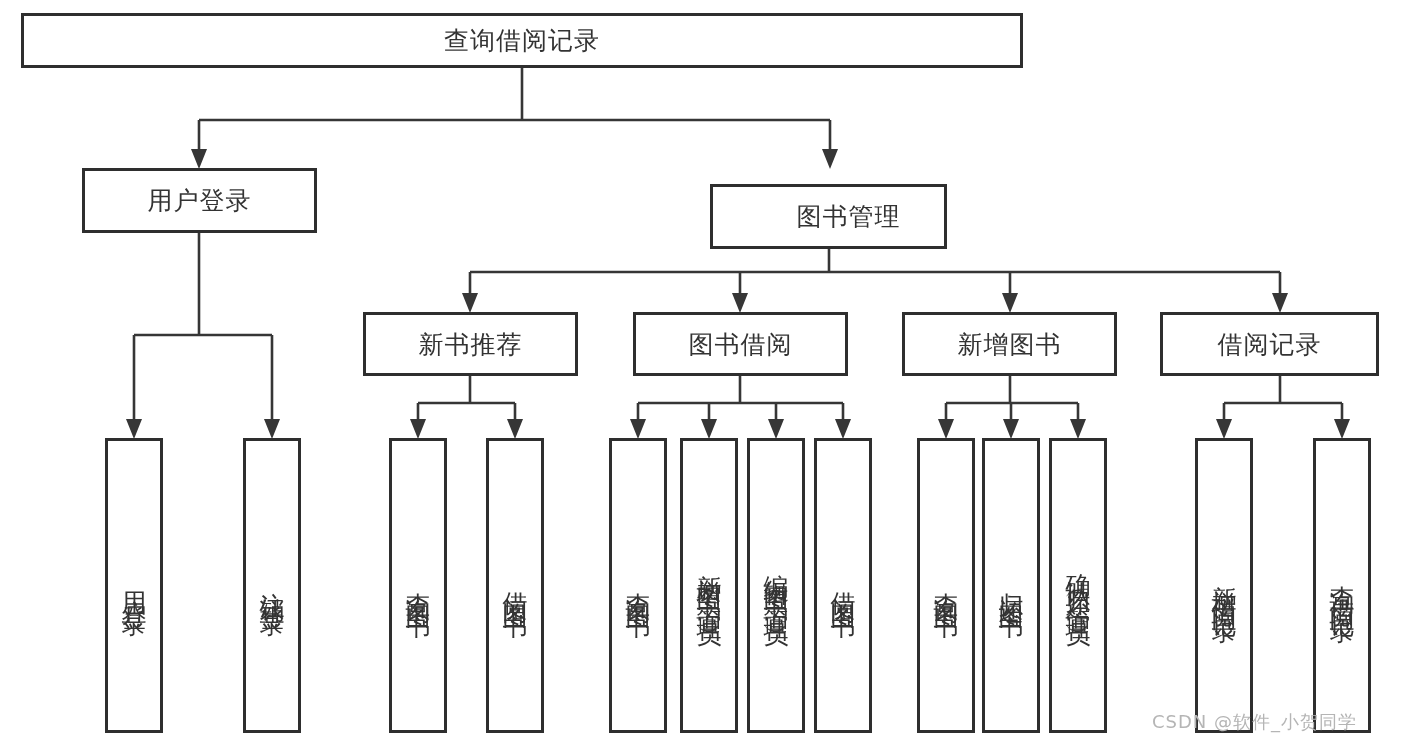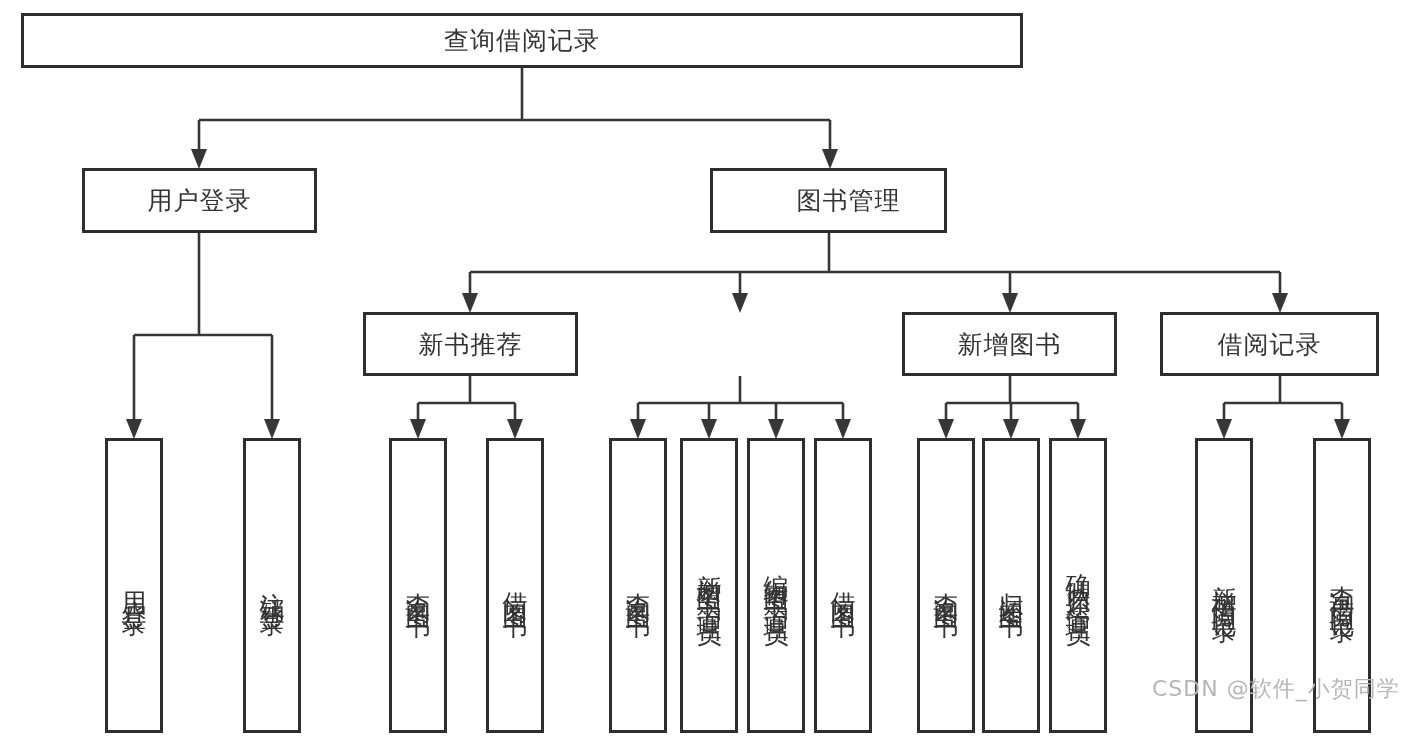--- a/index.html
+++ b/index.html
@@ -24,21 +24,21 @@
     border: 3px solid #2e2e2e;
     color: #333333;
     display: flex;
     align-items: center;
     justify-content: center;
     text-align: center;
   }
   .h-node { font-size: 25px; letter-spacing: 1px; }
   .root   { left: 21px;  top: 13px;  width: 1002px; height: 55px; }
   .l2a    { left: 82px;  top: 168px; width: 235px;  height: 65px; }
-  .l2b    { left: 710px; top: 168px; width: 237px;  height: 65px; padding-left: 40px; }
+  .l2b    { left: 710px; top: 184px; width: 237px;  height: 65px; padding-left: 40px; }
   .l3     { top: 312px; height: 64px; }
   .l3a { left: 363px;  width: 215px; }
   .l3b { left: 633px;  width: 215px; }
   .l3c { left: 902px;  width: 215px; }
   .l3d { left: 1160px; width: 219px; }
   .leaf {
     top: 438px;
     width: 58px;
     height: 295px;
   }
@@ -59,22 +59,22 @@
   .lf7  { left: 747px; }
   .lf8  { left: 814px; }
   .lf9  { left: 917px; }
   .lf10 { left: 982px; }
   .lf11 { left: 1049px; }
   .lf12 { left: 1195px; }
   .lf13 { left: 1313px; }
   #watermark {
     position: absolute;
     left: 1152px;
-    top: 674px;
-    font-size: 22px;
+    top: 710px;
+    font-size: 18px;
     color: #b5b5b5;
     letter-spacing: 1px;
     white-space: nowrap;
     z-index: 10;
   }
 </style>
 </head>
 <body>
 
 <div id="canvas">
@@ -156,20 +156,23 @@
   <div class="node l2a h-node">
     <span>用户登录</span>
   </div>
   <div class="node l2b h-node">
     <span>图书管理</span>
   </div>
 
   <div class="node l3 l3a h-node">
     <span>新书推荐</span>
   </div>
+  <div class="node l3 l3b h-node">
+    <span>图书借阅</span>
+  </div>
   <div class="node l3 l3c h-node">
     <span>新增图书</span>
   </div>
   <div class="node l3 l3d h-node">
     <span>借阅记录</span>
   </div>
 
   <div class="node leaf lf1">
     <span>用户登录</span>
   </div>

